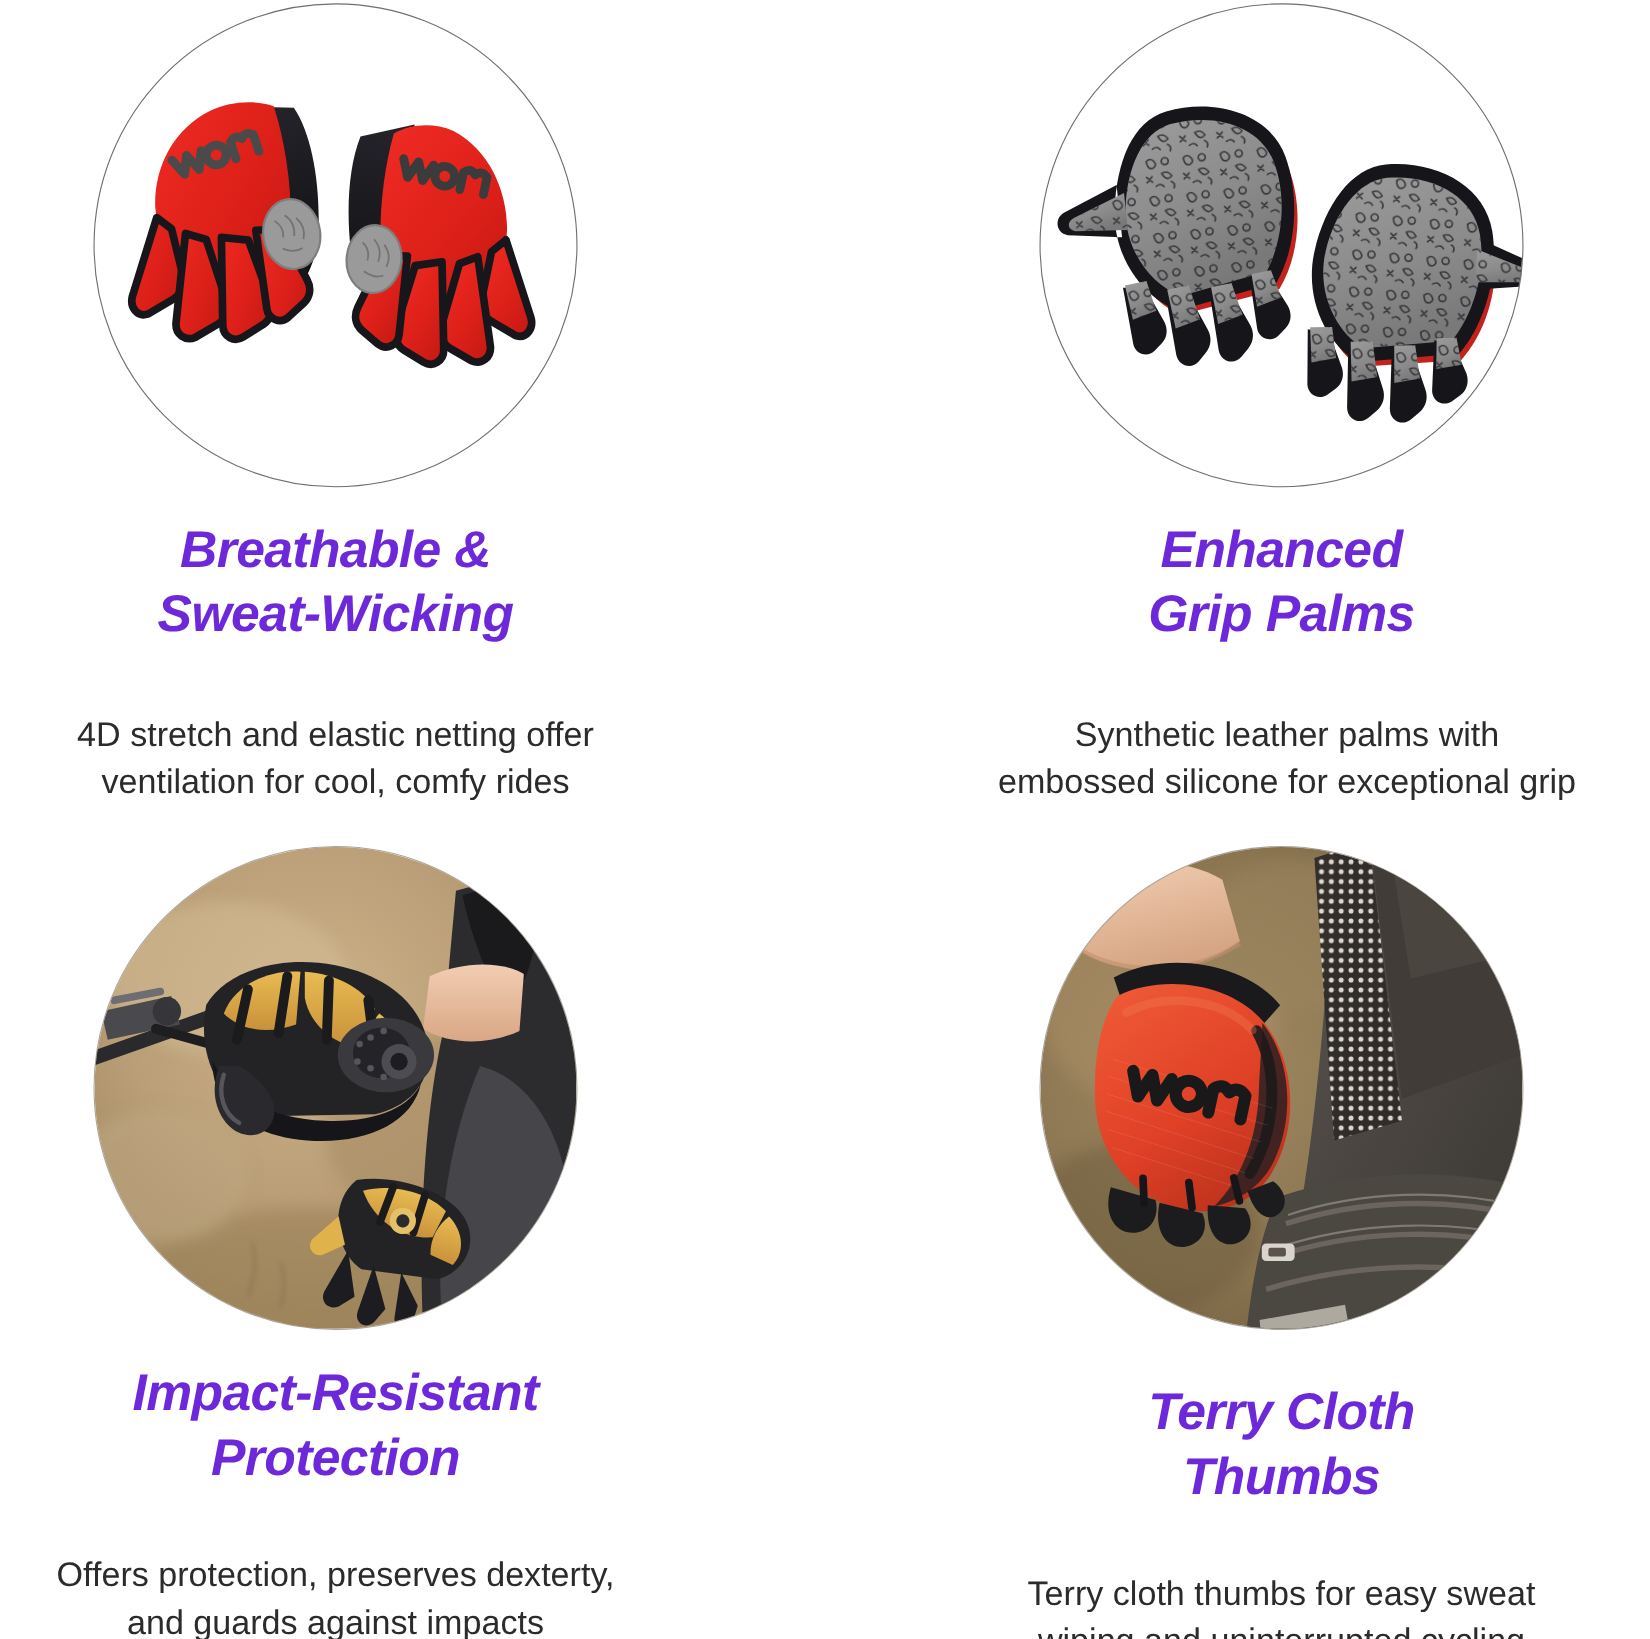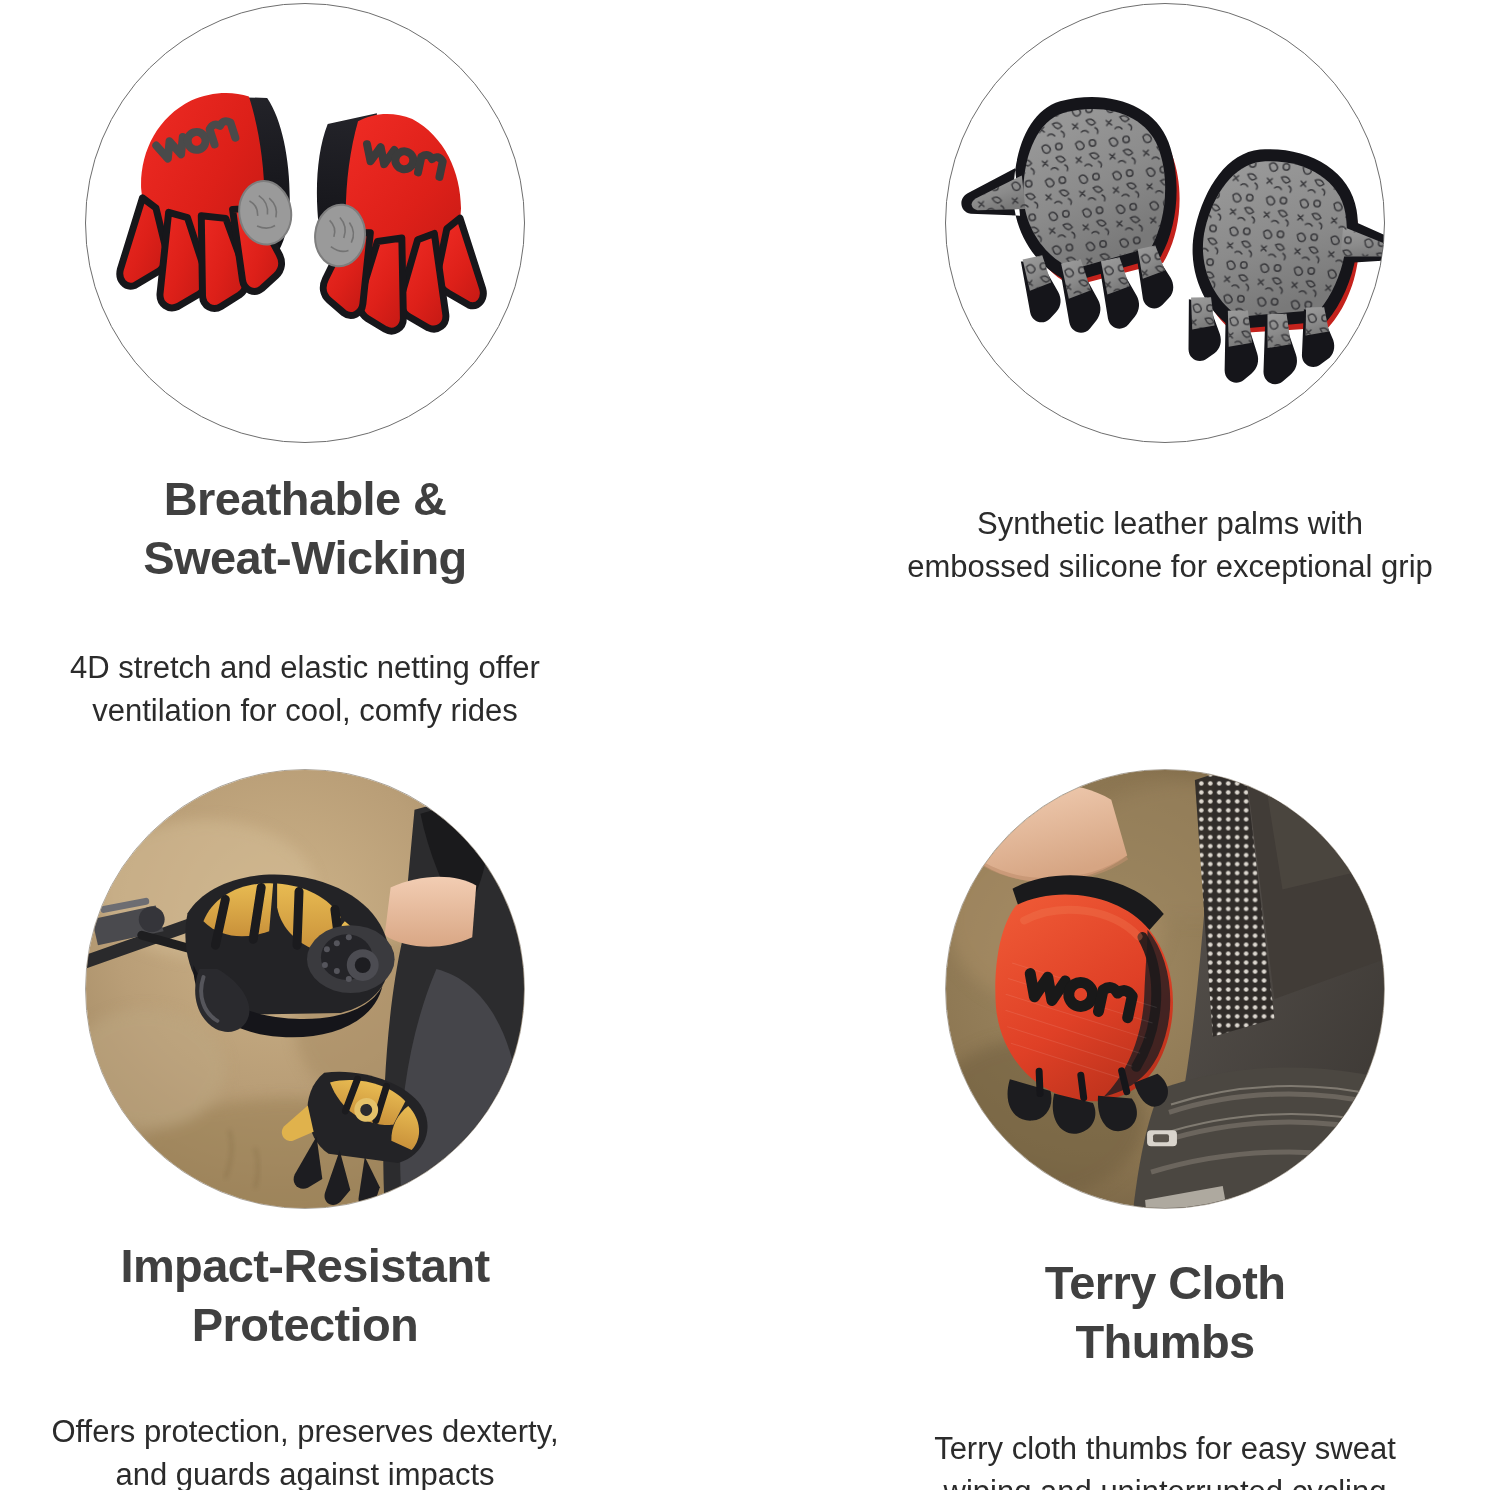--- a/index.html
+++ b/index.html
@@ -47,23 +47,24 @@
   .media-circle.photo {
     border: 1.2px solid #a9a39a;
   }
 
   
   .feature-heading {
     font-size: 47px;
     font-weight: 700;
     letter-spacing: -0.6px;
     line-height: 1.26;
-    color: #404040;
+    color: #6d28d9;
     text-align: center;
     white-space: pre-line;
+    font-style: italic;
   }
 
   .feature-body {
     font-size: 31px;
     font-weight: 400;
     line-height: 1.38;
     color: #2b2b2b;
     text-align: center;
     white-space: pre-line;
   }
@@ -289,20 +290,22 @@
             <g transform="translate(154,182)">
               <path d="M0 0 L2 46 C3 56 14 60 21 54 L28 48 C34 43 35 35 32 28 L18 2 Z" fill="#15151a"></path>
               <path d="M2 -2 L4 26 L27 20 L20 -4 Z" fill="url(#greyP)"></path>
               <path d="M2 -2 L4 26 L27 20 L20 -4 Z" fill="url(#doodle)" opacity=".8"></path>
             </g>
           </g>
         </g>
       </svg>
     </div>
 
+    <div class="feature-heading">Enhanced
+Grip Palms</div>
     <div class="feature-body">Synthetic leather palms with
 embossed silicone for exceptional grip</div>
   </div>
 
   <div class="feature-cell cell-bl">
 
     <div class="media-circle photo">
       <svg class="scene" viewBox="0 0 440 440" xmlns="http://www.w3.org/2000/svg" aria-hidden="true">
         <defs>
           <radialGradient id="dirtBg" cx="45%" cy="35%" r="85%">

